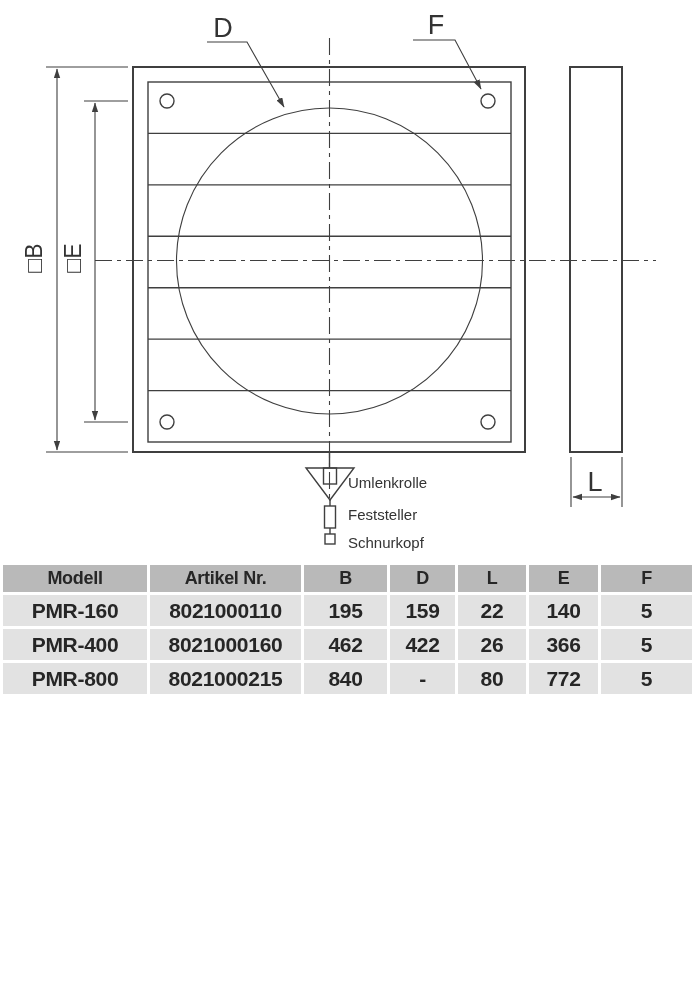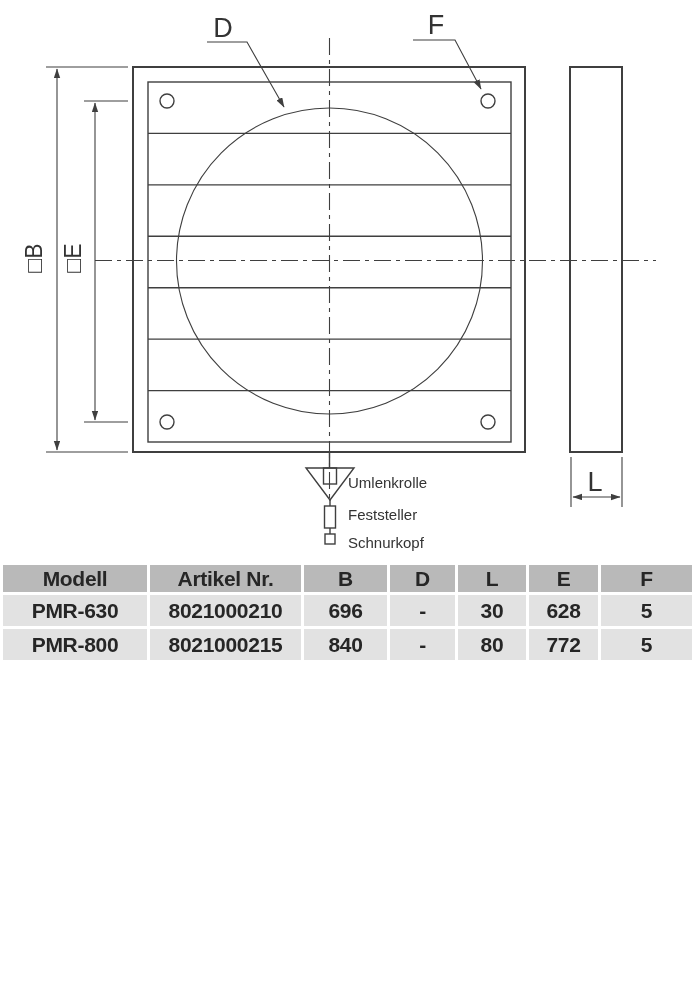--- a/index.html
+++ b/index.html
@@ -27,21 +27,21 @@
     position:absolute; left:0; top:562px; width:692px;
     border-collapse:collapse; table-layout:fixed;
     font-family:"Liberation Sans", sans-serif;
   }
   table.spec th, table.spec td{
     border:3px solid var(--grid-white);
     text-align:center; vertical-align:middle;
     font-weight:700; color:var(--text);
     letter-spacing:-0.3px; overflow:hidden; white-space:nowrap;
   }
-  table.spec th{background:var(--header-bg); height:30px; font-size:21px;}
+  table.spec th{background:var(--header-bg); height:30px; font-size:18px;}
   table.spec td{background:var(--row-bg); height:34px; font-size:21px;}
 </style>
 </head>
 <body>
 
 <div class="page">
 
   <svg class="drawing" width="692" height="560" viewBox="0 0 692 560" xmlns="http://www.w3.org/2000/svg">
     <defs>
       <marker id="arr" markerWidth="10" markerHeight="8" refX="8.5" refY="3" orient="auto">
@@ -139,26 +139,35 @@
           <th>Artikel Nr.</th>
           <th>B</th>
           <th>D</th>
           <th>L</th>
           <th>E</th>
           <th>F</th>
         </tr>
     </thead>
     <tbody>
         <tr>
-          <td>PMR-630</td>
-          <td>8021000210</td>
-          <td>696</td>
-          <td>-</td>
-          <td>30</td>
-          <td>628</td>
+          <td>PMR-160</td>
+          <td>8021000110</td>
+          <td>195</td>
+          <td>159</td>
+          <td>22</td>
+          <td>140</td>
+          <td>5</td>
+        </tr>
+        <tr>
+          <td>PMR-400</td>
+          <td>8021000160</td>
+          <td>462</td>
+          <td>422</td>
+          <td>26</td>
+          <td>366</td>
           <td>5</td>
         </tr>
         <tr>
           <td>PMR-800</td>
           <td>8021000215</td>
           <td>840</td>
           <td>-</td>
           <td>80</td>
           <td>772</td>
           <td>5</td>

